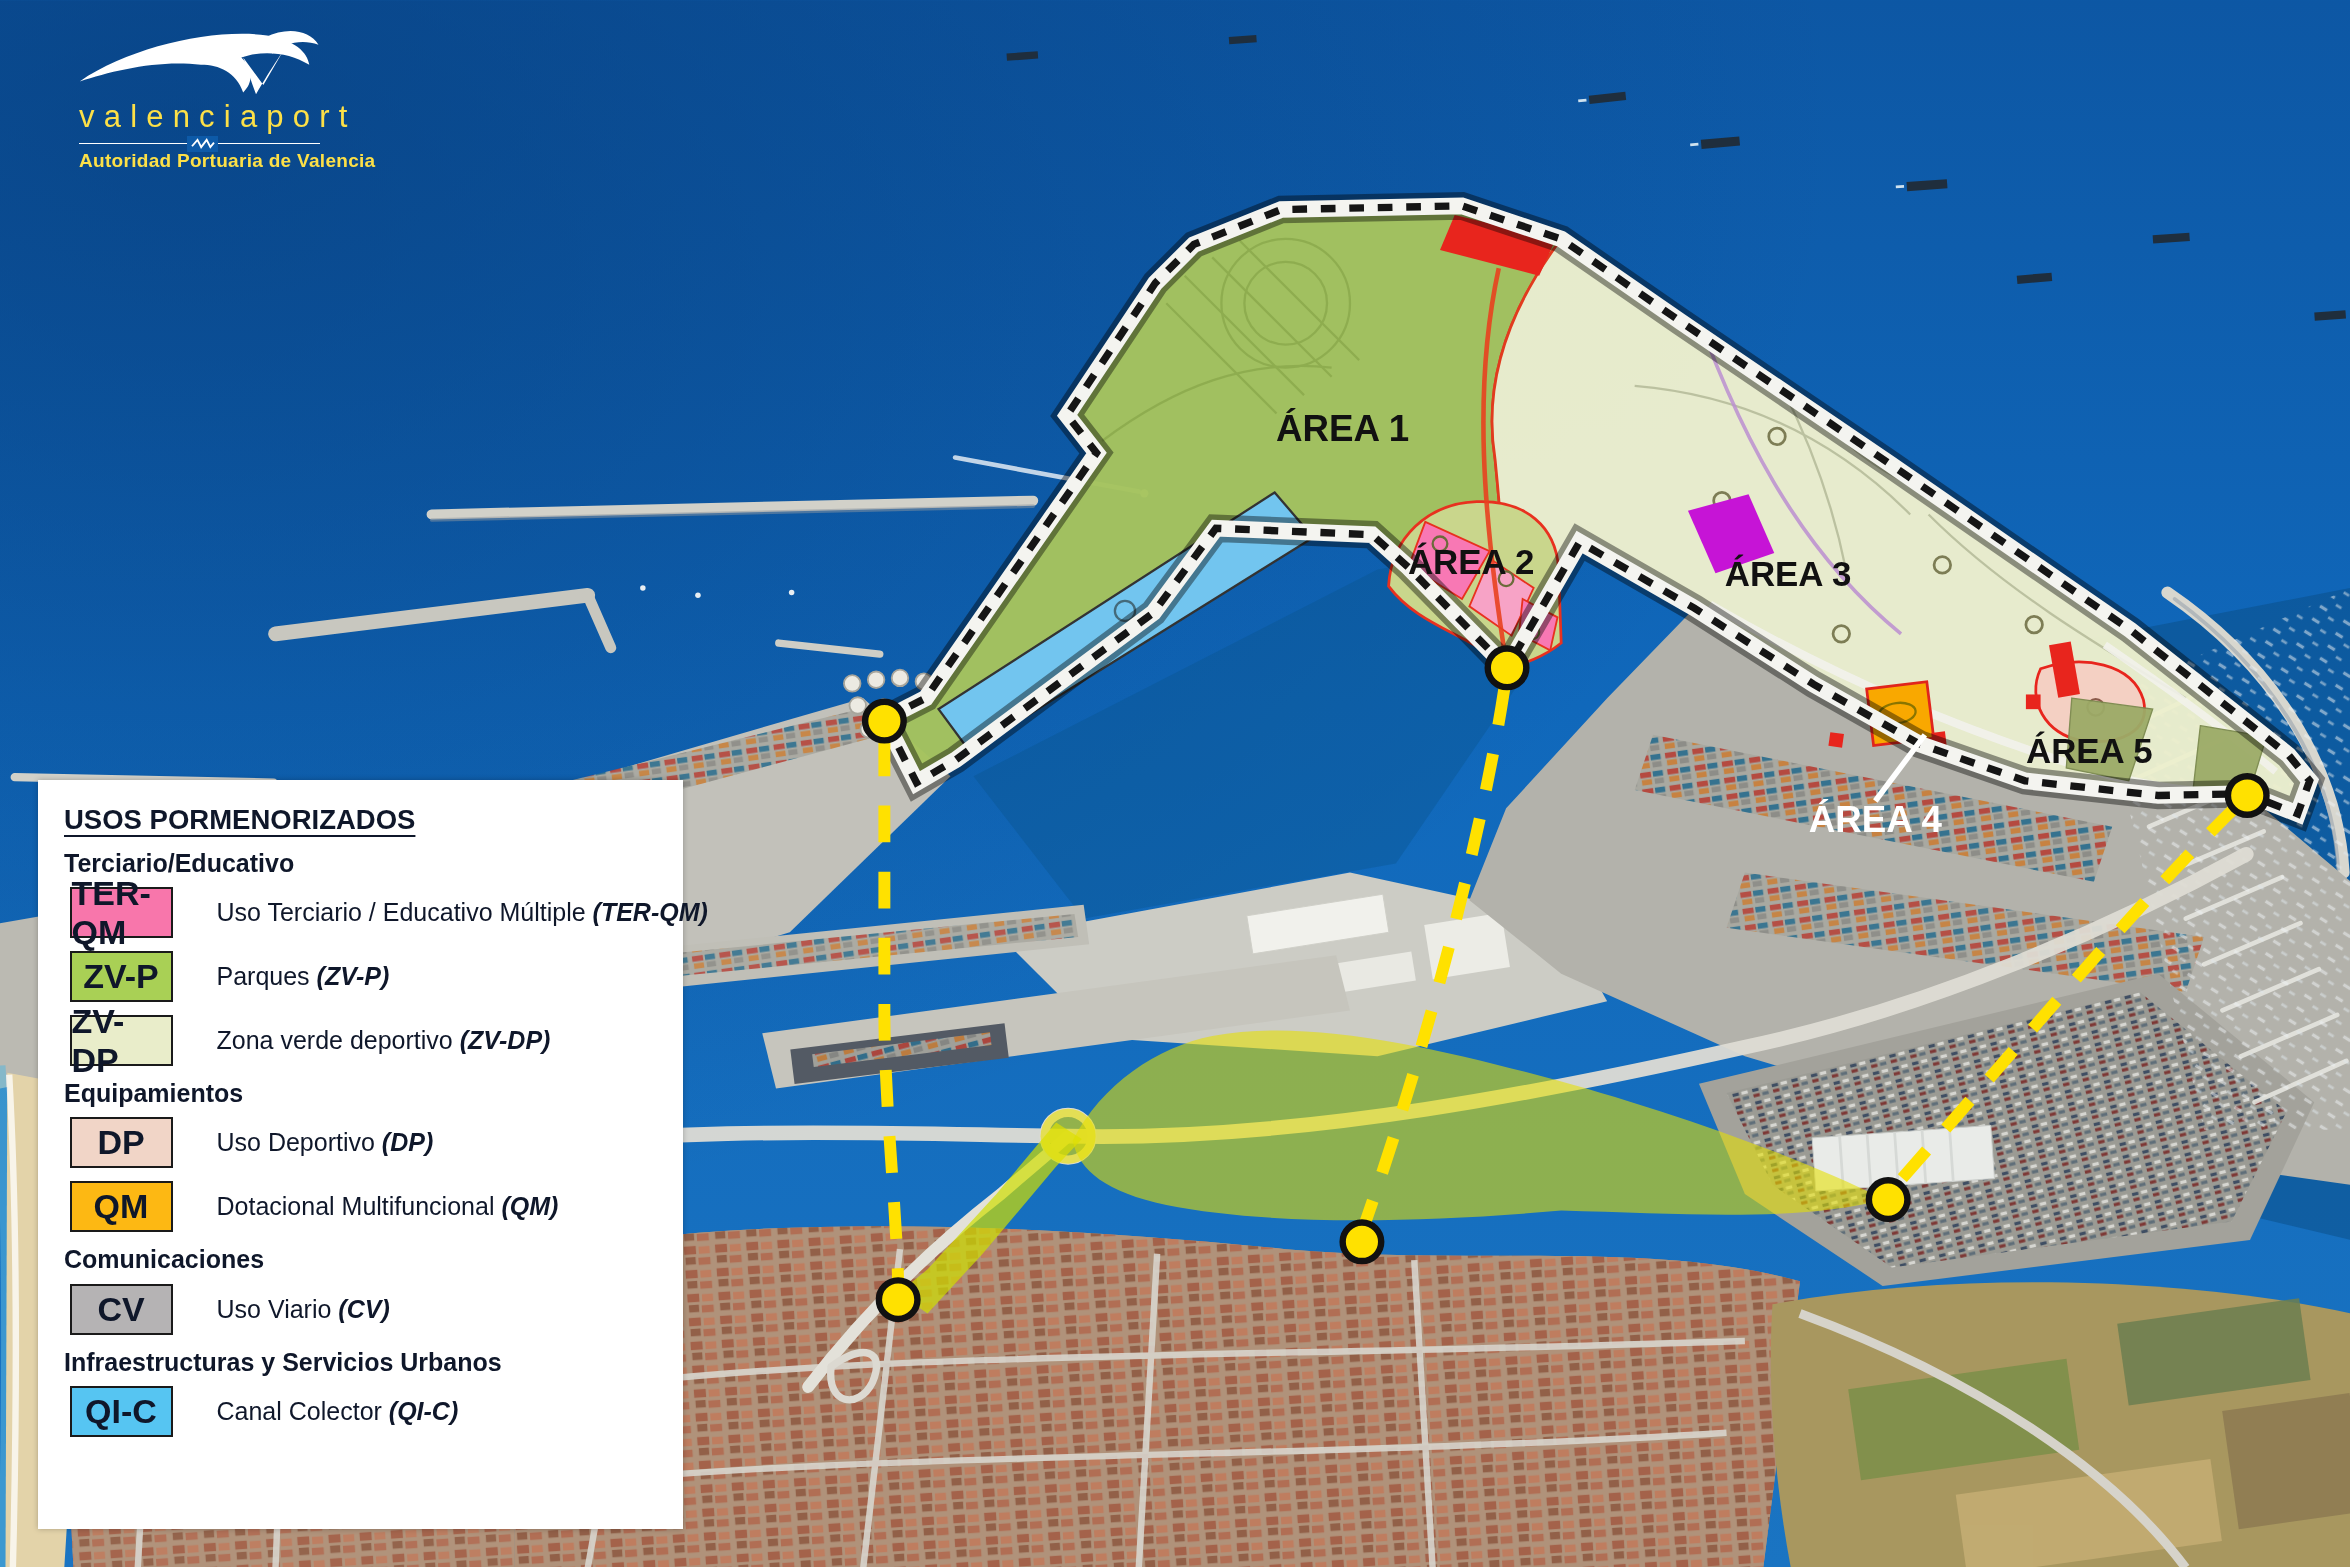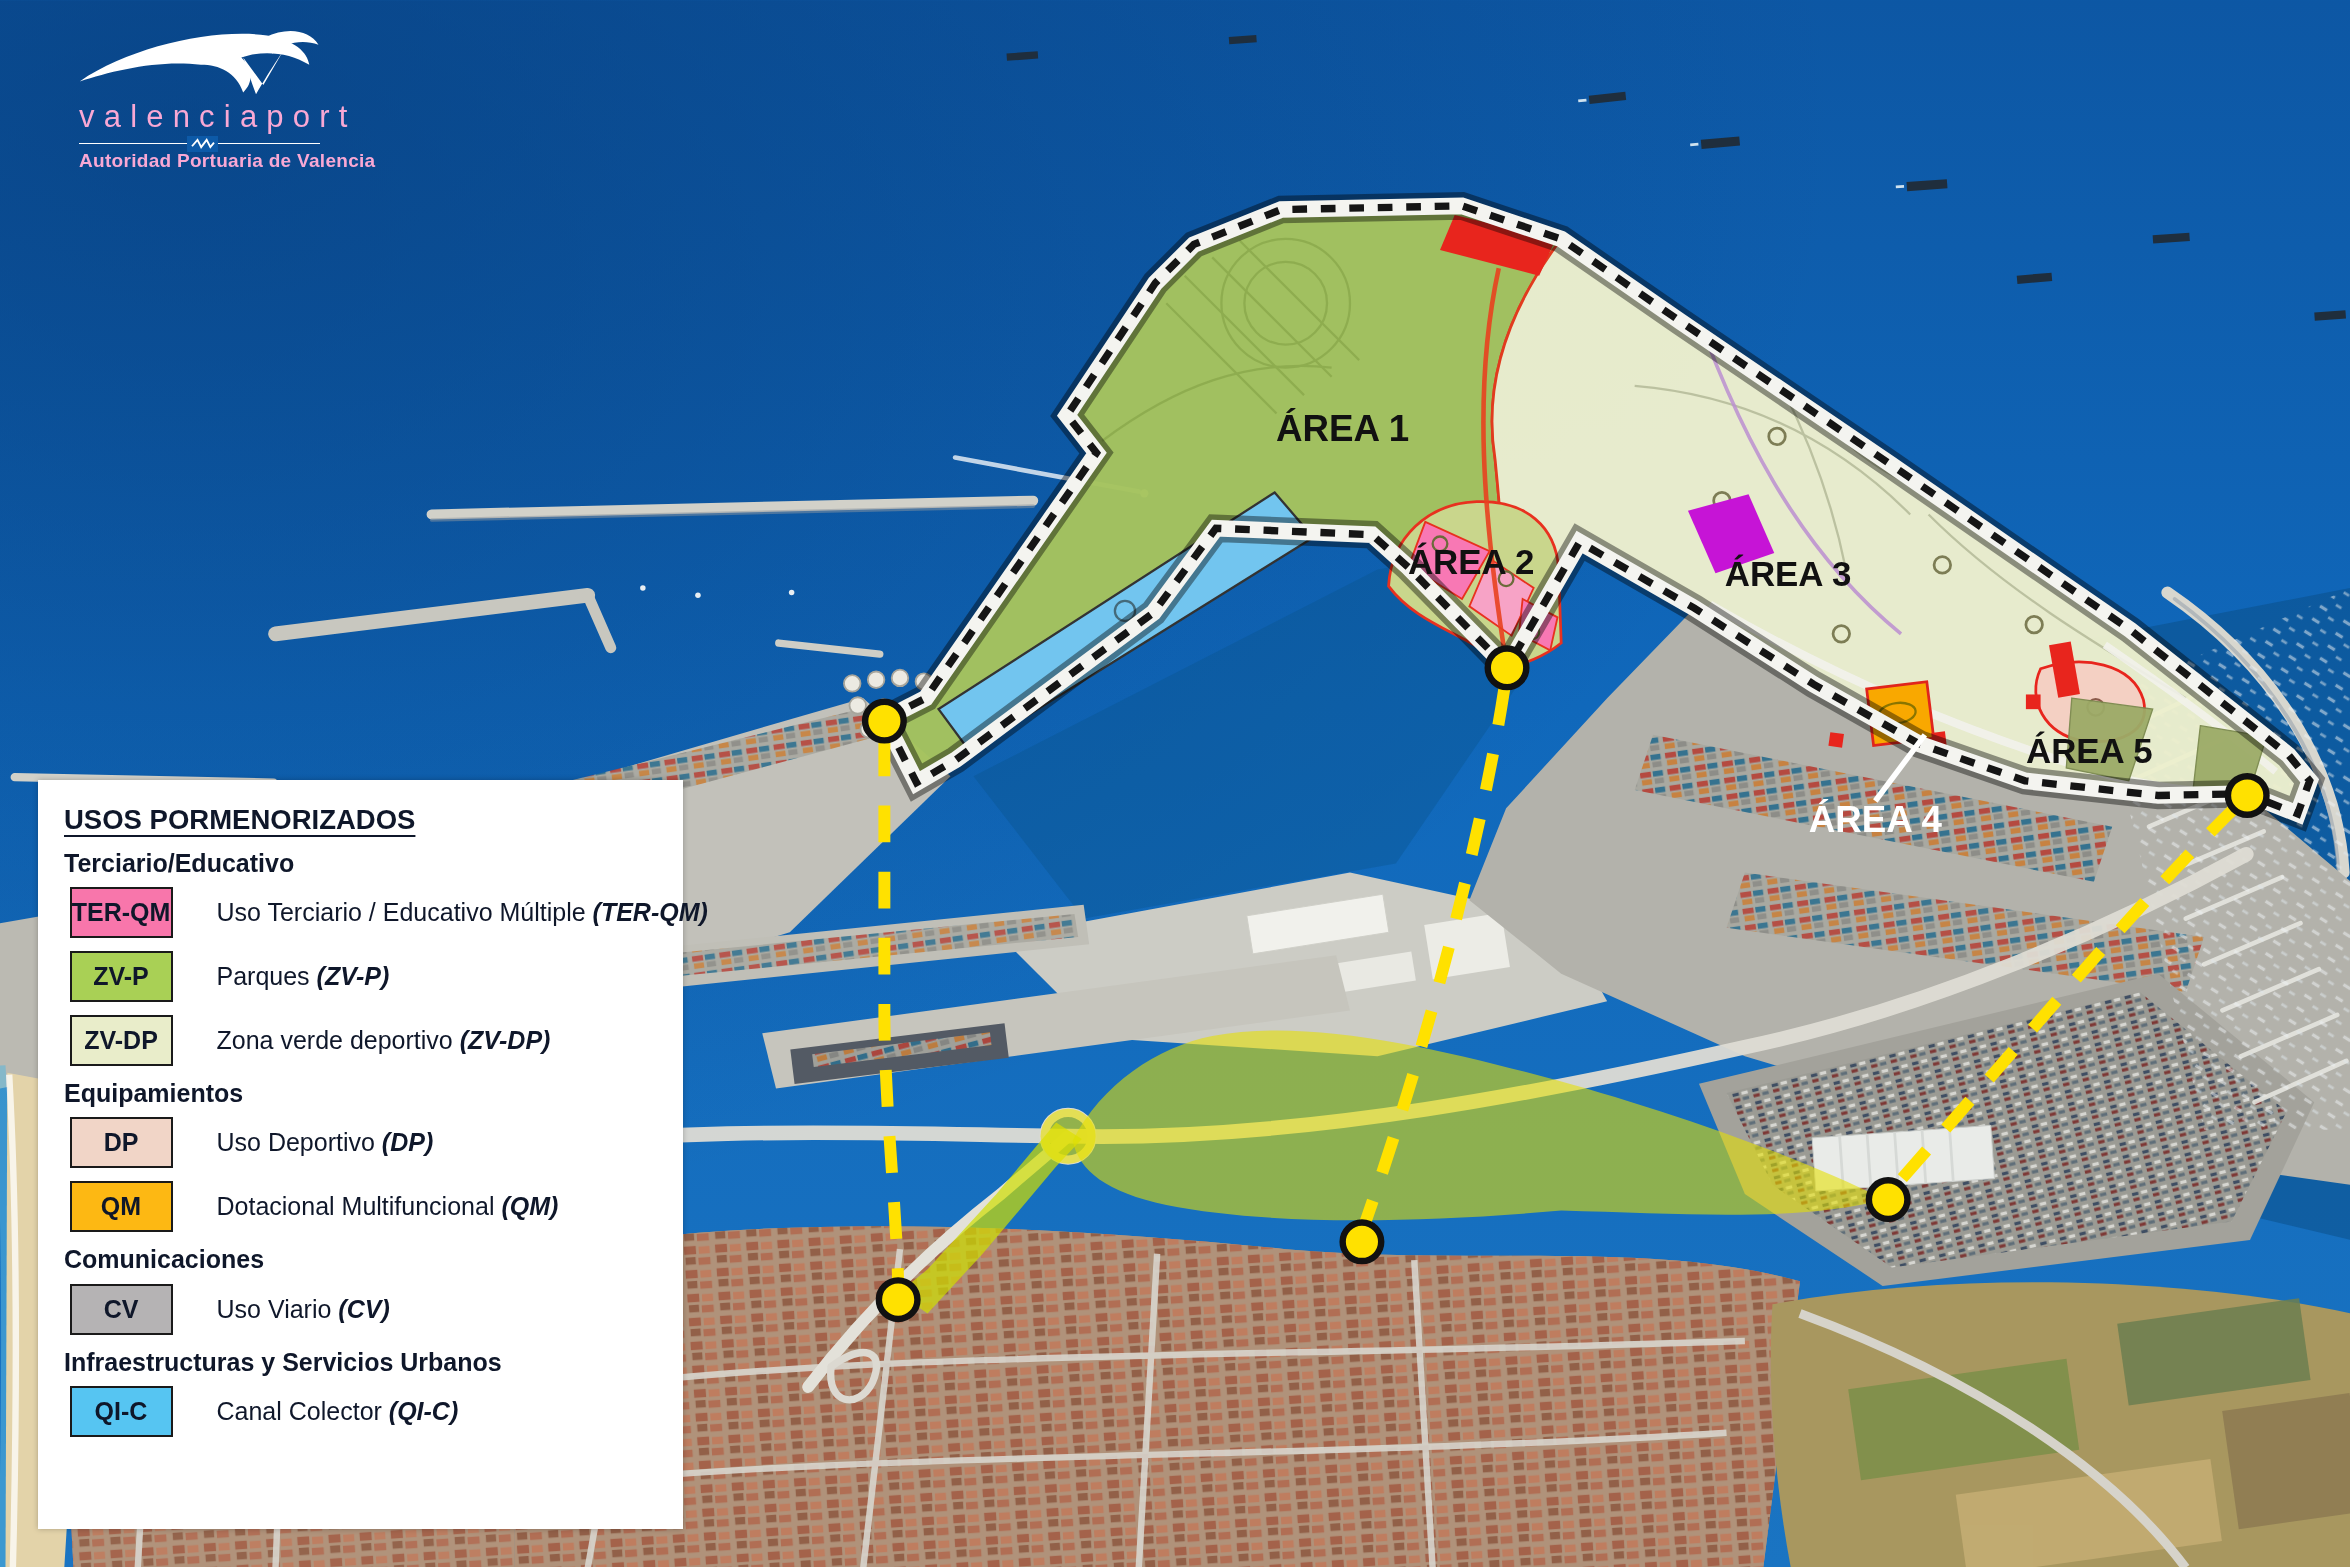--- a/index.html
+++ b/index.html
@@ -1,38 +1,38 @@
 <!DOCTYPE html>
 <html style="font-size:14.7px"><head>
 <meta charset="utf-8">
 <style>
   html,body{margin:0;padding:0;background:#0d5aa8;}
   #stage{position:relative;width:2351px;height:1568px;overflow:hidden;
          font-family:"Liberation Sans",sans-serif;}
   #scene{position:absolute;left:0;top:0;}
 
   
-  .logo{position:absolute;left:39px;top:16.5px;width:349px;color:#f9a8d4;}
+  .logo{position:absolute;left:39px;top:16.5px;width:349px;color:#fde047;}
   .logo .swoosh{display:block;margin-left:37px;}
   .logo .brand{font-size:31px;font-weight:400;letter-spacing:9.2px;margin:1.8px 0 0 40px;}
   .logo .rule{position:relative;margin:7.3px 0 5.5px 40px;width:241px;height:1.8px;background:#fff;}
   .logo .rule .mini{position:absolute;left:108px;top:-6.4px;background:#0d5aa8;padding:0 3.7px;}
   .logo .subtitle{font-size:19px;font-weight:bold;margin:3.7px 0 0 40px;letter-spacing:0.3px;}
 
   
   .legend{position:absolute;left:38px;top:780px;width:645px;height:749px;
           background:#ffffff;box-sizing:border-box;padding:24px 27.5px 18.4px 26px;
           color:#0f172a;box-shadow:0 0 5.5px rgba(0,0,0,.25);}
   .legend h1{font-size:27.5px;font-weight:bold;margin:0 0 13px 0;
              text-decoration:underline;text-underline-offset:6.4px;}
   .legend h2{font-size:25px;font-weight:bold;margin:9.2px 0 9.2px 0;}
   .legend .row{display:flex;align-items:center;margin:3.7px 0 13px 5.5px;}
   .legend .sw{width:103px;height:51px;border:2.8px solid #1a1a1a;box-sizing:border-box;
               display:flex;align-items:center;justify-content:center;
-              font-size:25px;font-weight:bold;flex:0 0 auto;}
+              font-size:34px;font-weight:bold;flex:0 0 auto;}
   .legend .desc{font-size:25px;margin-left:44px;white-space:nowrap;}
   .legend .desc i{font-weight:bold;text-align:right;}
   .sw-terqm{background:#f876ab}.sw-zvp{background:#a9d055}.sw-zvj{background:#a9ac7c}
   .sw-zvdp{background:#e9edca}.sw-dp{background:#f1d5c7}.sw-qm{background:#fdb813}
   .sw-cv{background:#b5b3b4}.sw-qic{background:#56c5f2}
 </style>
 </head>
 <body>
 
 <div id="stage">

